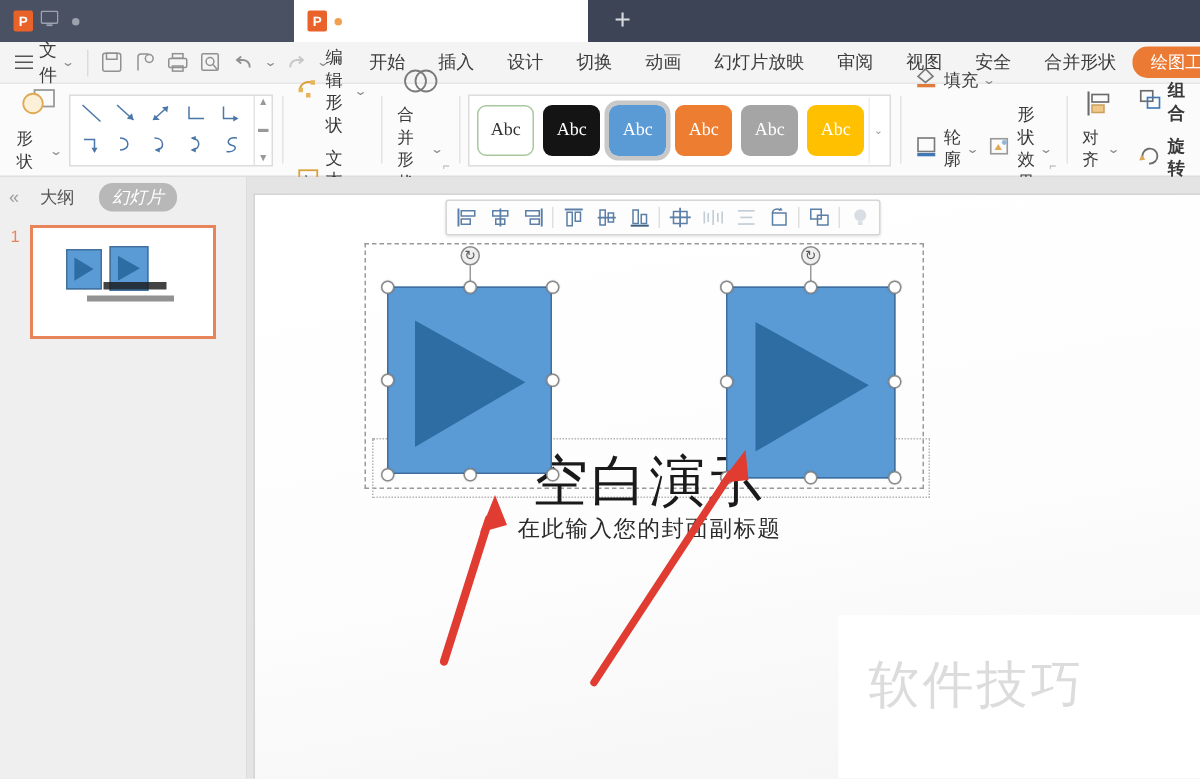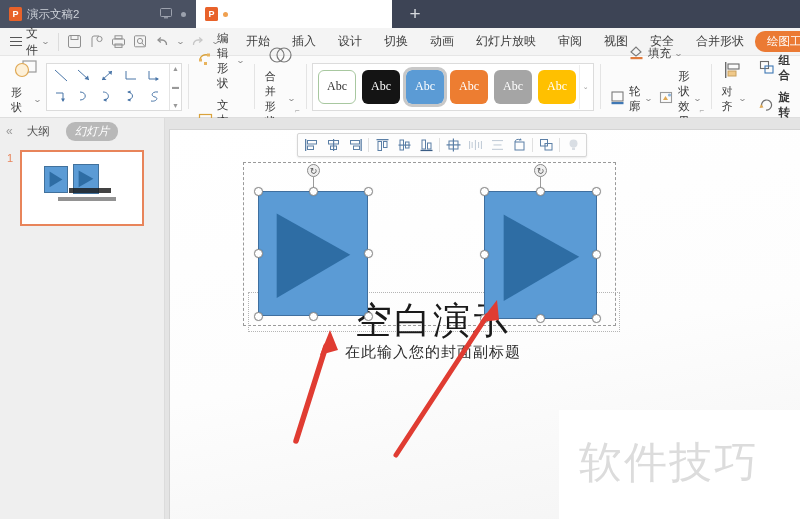--- a/index.html
+++ b/index.html
@@ -210,37 +210,36 @@
     position: absolute; left: 248px; top: 292px; width: 372px; height: 40px;
     border: 1px dotted #b5b5b5;
   }
 
   
   .wm-panel {
     position: absolute; right: 0; bottom: 0; width: 241px; height: 109px;
     background: #fff;
   }
   .wm-text {
-    position: absolute; left: 20px; top: 24px; font-size: 43px;
+    position: absolute; left: 20px; top: 24px; font-size: 34px;
     color: #dcdcdc; font-family: Liberation Sans, sans-serif; letter-spacing: 2px;
   }
 
   
   .arrows { position: absolute; left: 0; top: 0; width: 800px; height: 519px; pointer-events: none; }
 </style>
 </head>
 <body>
 
 <div id="app">
 
   <div class="titlebar">
 
     <div class="tab inactive">
       <span class="tab-ico">P</span>
-      <span class="tab-title">演示文稿2</span>
       <span class="tab-actions">
         <span class="tab-cast">
           <svg width="12" height="11" viewBox="0 0 12 11">
               <rect x="0.5" y="0.5" width="11" height="8" rx="1" stroke="#b9bec8" fill="none"></rect>
               <rect x="4" y="9.2" width="4" height="1.2" fill="#b9bec8"></rect>
             </svg>
         </span>
         <span class="tab-dot"></span>
       </span>
     </div>
@@ -473,21 +472,21 @@
           </div>
         <div class="abc" style="background:#ffc000;color:#fff;">
             <span>Abc</span>
           </div>
         <div class="sg2-scroll">⌄</div>
       </div>
     </div>
 
     <div class="rgroup">
       <div class="stack">
-        <div style="display:flex;align-items:center;flex-direction:column;">
+        <div style="display:flex;align-items:center;">
           <div class="btn-h">
             <span>
               <svg width="15" height="15" viewBox="0 0 15 15">
                   <path d="M2 7 L7 2 L12 7 L7 11 Z" stroke="#7a7a7a" fill="none" stroke-width="1.1"></path>
                   <rect x="1.5" y="12" width="12" height="2.2" fill="#e07b3c"></rect>
                 </svg>
             </span>
             <span class="lbl">填充</span>
             <span class="caret">⌄</span>
           </div>

